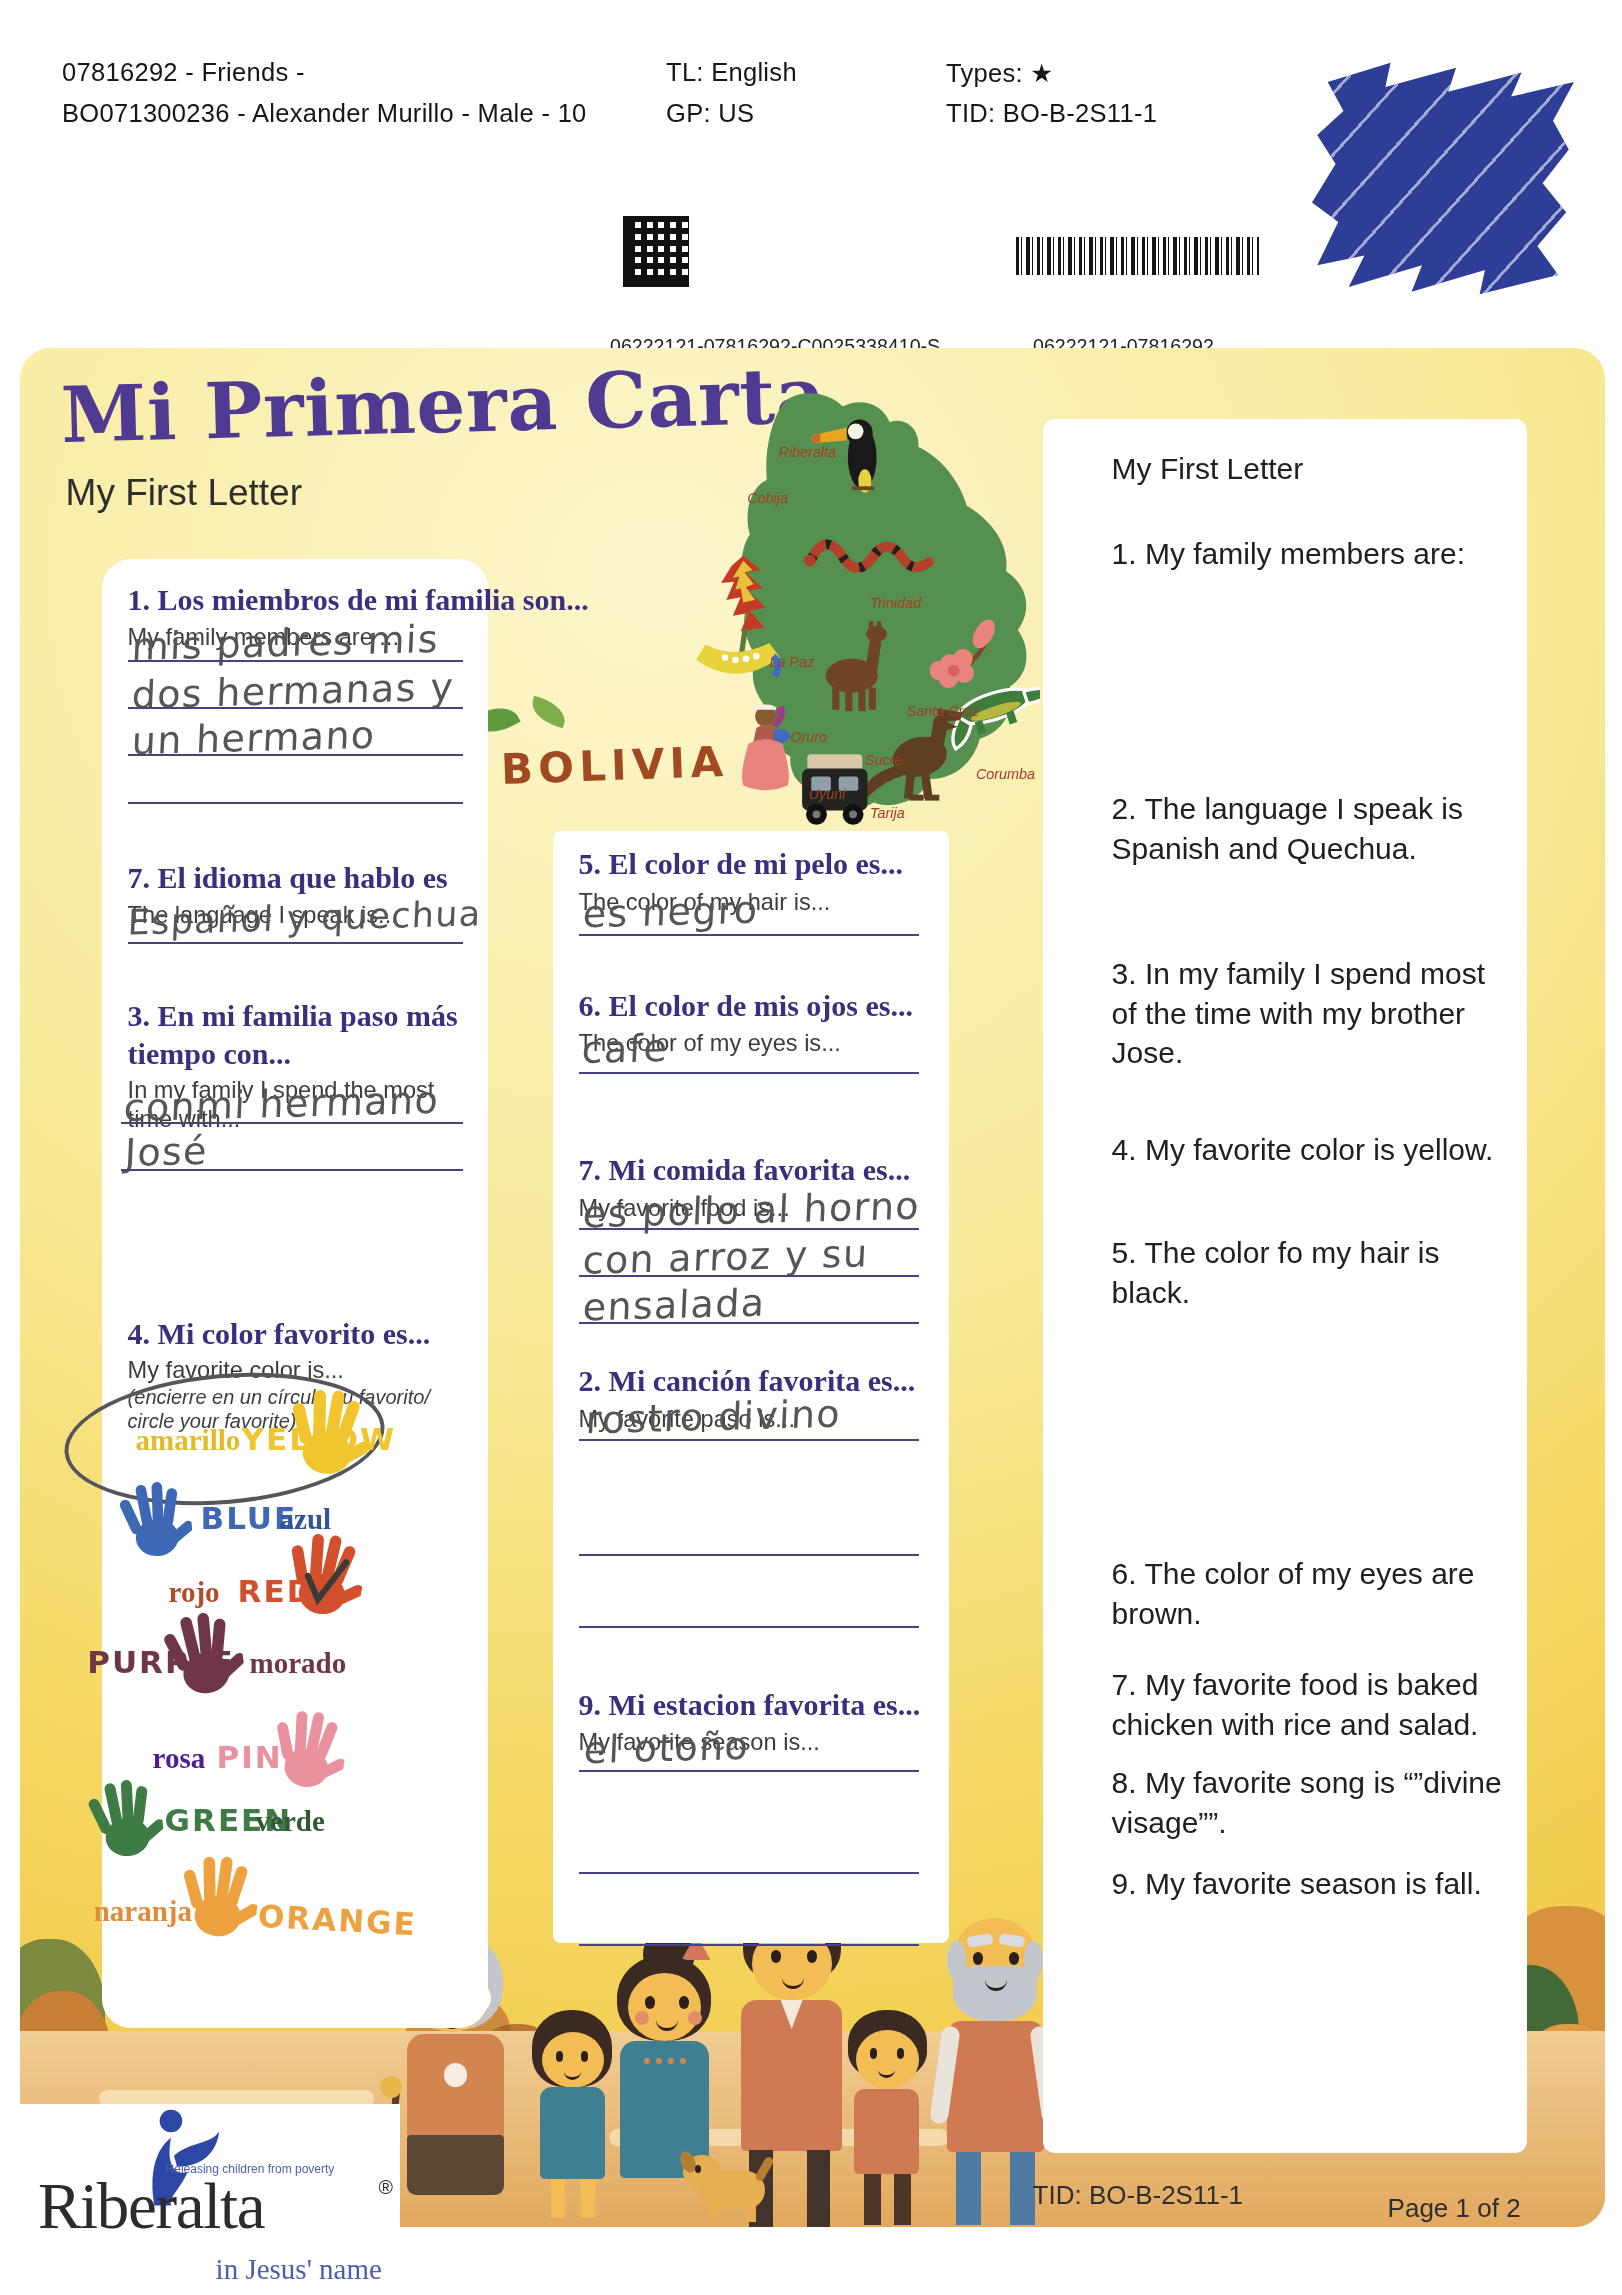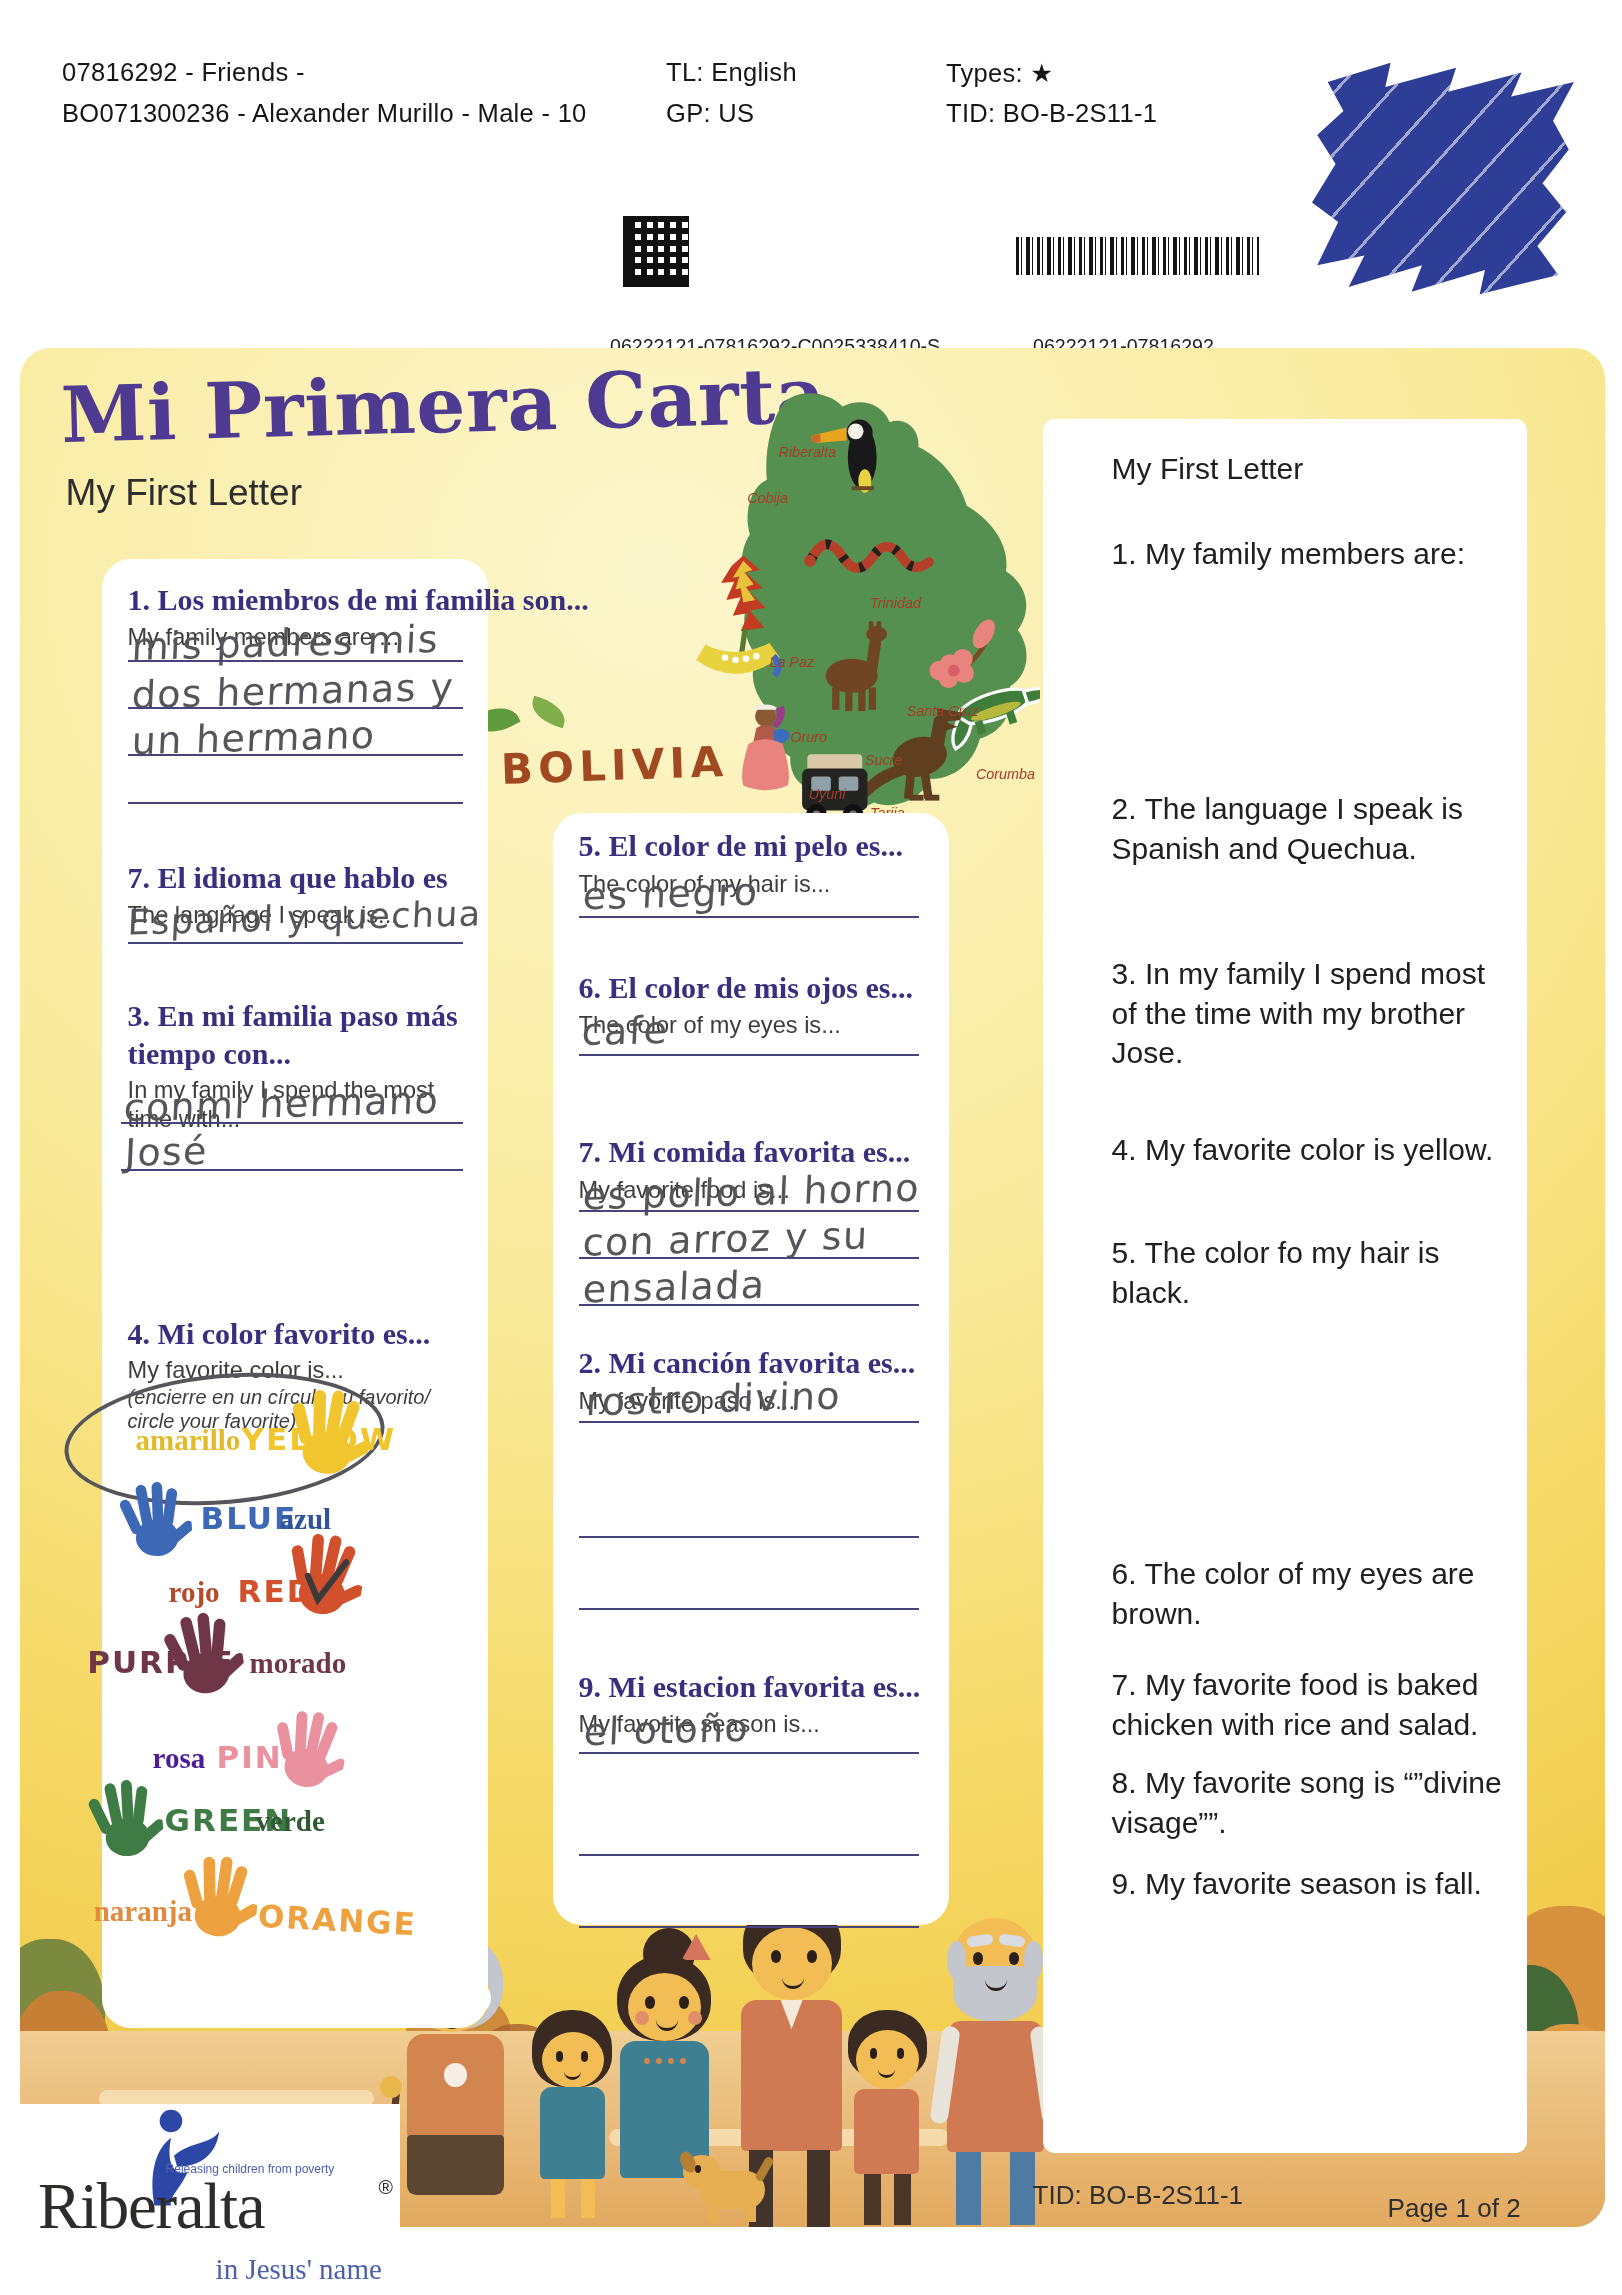--- a/index.html
+++ b/index.html
@@ -22,21 +22,21 @@
                  2% 86%,10% 68%,0% 60%,9% 44%,2% 32%,12% 22%);}
   
   .card{position:absolute;left:19.6px;top:348px;width:1585px;height:1879px;border-radius:31px;overflow:hidden;
         background:radial-gradient(135% 100% at 40% 12%,#fcf6cd 0%,#f9ea9a 40%,#f6da68 65%,#f0c845 88%,#edc33e 100%);}
   .title{position:absolute;left:41px;top:11.8px;margin:0;font-family:"DejaVu Serif",serif;
          font-weight:700;font-size:77px;color:#4f3a92;letter-spacing:0.7px;transform:rotate(-1.5deg);white-space:nowrap;}
   .subtitle{position:absolute;left:46px;top:124px;font-size:37px;color:#2e2e2e;}
   
   .panel{position:absolute;background:#ffffff;}
   .panel.left{left:82px;top:211px;width:386px;height:1469px;border-radius:29px;}
-  .panel.mid{left:533px;top:465px;width:396px;height:1112px;border-radius:29px;text-align:right;}
+  .panel.mid{left:533px;top:483px;width:396px;height:1112px;border-radius:8px;text-align:right;}
   .panel.right{left:1023px;top:71px;width:484px;height:1734px;border-radius:11.8px;}
   .qh{position:absolute;font-family:"Liberation Serif",serif;font-weight:700;font-size:30px;
       color:#38307f;white-space:nowrap;}
   .qe{position:absolute;font-size:23.6px;color:#3d3d3d;white-space:nowrap;}
   .note{position:absolute;font-size:20px;font-style:italic;color:#3d3d3d;white-space:nowrap;}
   .ansline{position:absolute;border-bottom:2px solid #45447f;}
   .hw{position:absolute;font-family:"DejaVu Sans",sans-serif;font-size:38px;color:#55555a;
       letter-spacing:1.3px;white-space:nowrap;transform:skewX(-4deg) rotate(-1.5deg);}
   
   .cword-es{position:absolute;font-family:"Liberation Serif",serif;font-weight:700;font-size:29px;white-space:nowrap;}

